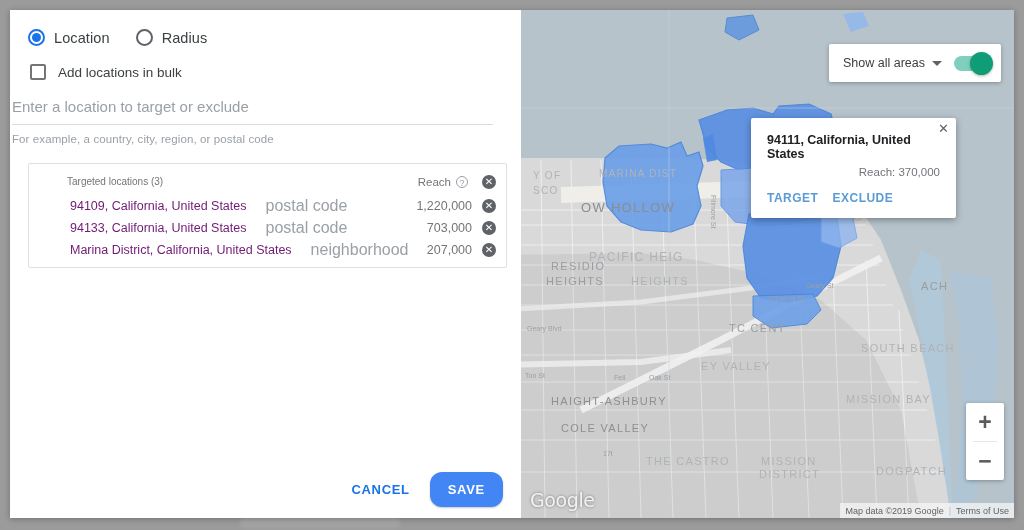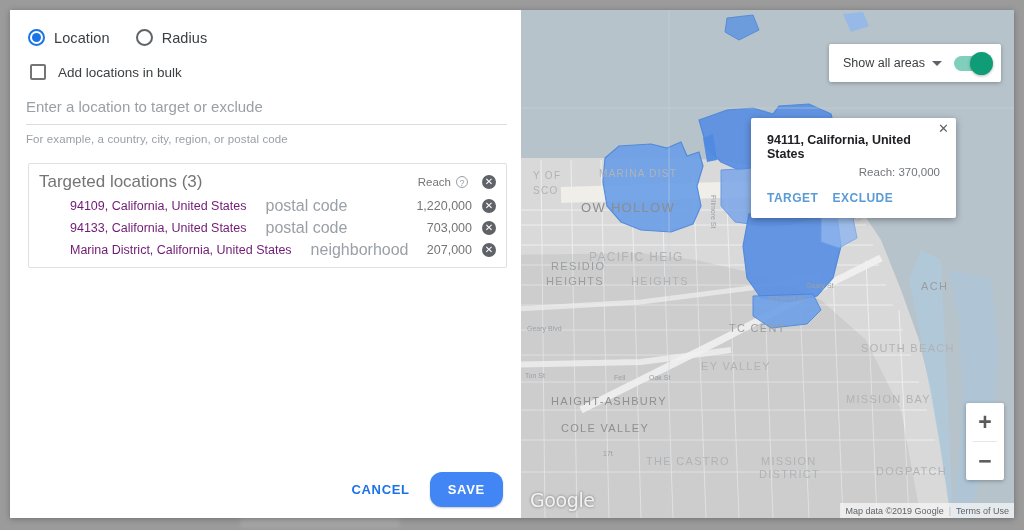--- a/index.html
+++ b/index.html
@@ -49,21 +49,21 @@
   .check-row{
     position:absolute;left:20px;top:54px;display:flex;align-items:center;cursor:pointer;
   }
   .check-box{
     width:16px;height:16px;border:2px solid #757575;border-radius:2px;
     box-sizing:border-box;margin-right:12px;
   }
   .check-label{font-size:13.5px;color:#3c4043;}
 
   .loc-input-wrap{
-    position:absolute;left:16px;top:88px;width:481px;
+    position:absolute;left:2px;top:88px;width:481px;
   }
   .loc-input{
     width:100%;border:none;outline:none;background:transparent;
     font-family:"Liberation Sans", sans-serif;
     font-size:15px;color:#3c4043;padding:0 0 9px 0;
   }
   .loc-input::placeholder{color:#9aa0a6;}
   .loc-underline{height:1px;background:#dadce0;width:100%;}
   .loc-hint{
     margin-top:8px;font-size:11.5px;color:#9aa0a6;letter-spacing:.1px;
@@ -71,21 +71,21 @@
 
   
   #loc-card{
     position:absolute;left:18px;top:153px;width:479px;
     border:1px solid #e0e0e0;border-radius:2px;box-sizing:border-box;
     background:#fff;padding:0 10px 6px 10px;
   }
   .loc-head{
     display:flex;align-items:center;height:27px;padding-top:4px;
   }
-  .loc-head .title{font-size:17px;color:#757575;flex:1;}
+  .loc-head .title{font-size:10px;color:#757575;flex:1;margin-left:28px;}
   .loc-head .reach{font-size:11.5px;color:#757575;margin-right:5px;}
   .help-ic{
     width:12px;height:12px;border:1px solid #9aa0a6;border-radius:50%;
     color:#9aa0a6;font-size:9px;line-height:12px;text-align:center;
     margin-right:14px;box-sizing:border-box;
   }
   .loc-row{
     display:flex;align-items:center;height:22px;
   }
   .loc-row .name{font-size:12.5px;color:#701a75;margin-left:31px;}

